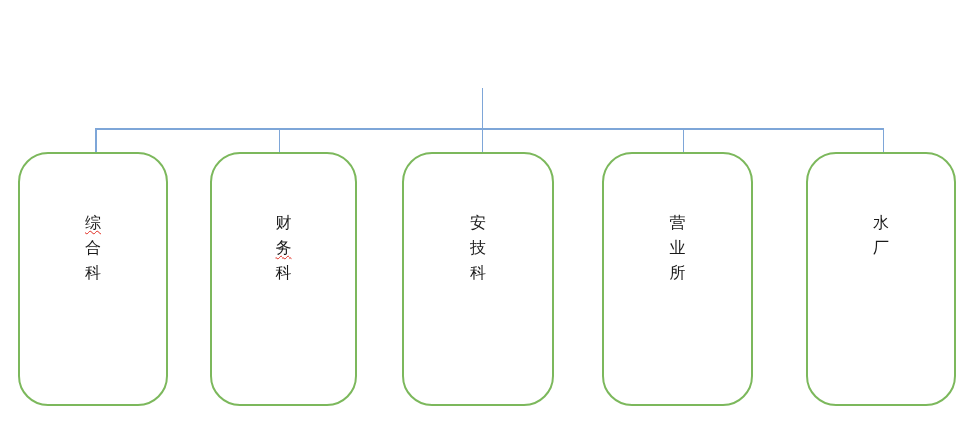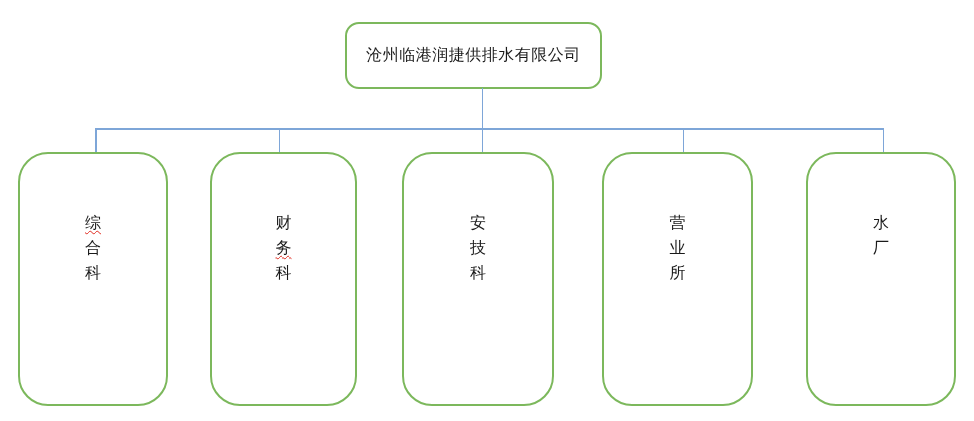--- a/index.html
+++ b/index.html
@@ -64,23 +64,20 @@
   .conn.stub2{left:278.5px;top:128px;height:25px;}
   .conn.stub3{left:481.5px;top:128px;height:25px;}
   .conn.stub4{left:682.5px;top:128px;height:25px;}
   .conn.stub5{left:882.5px;top:128px;height:25px;}
 </style>
 </head>
 <body>
 
 <div class="canvas">
 
-  <div class="root-box">
-    <span>沧州临港润捷供排水有限公司</span>
-  </div>
 
   <div class="conn v main-drop"></div>
   <div class="conn h rail"></div>
   <div class="conn v stub1"></div>
   <div class="conn v stub2"></div>
   <div class="conn v stub3"></div>
   <div class="conn v stub4"></div>
   <div class="conn v stub5"></div>
 
   <div class="dept-box b1">

